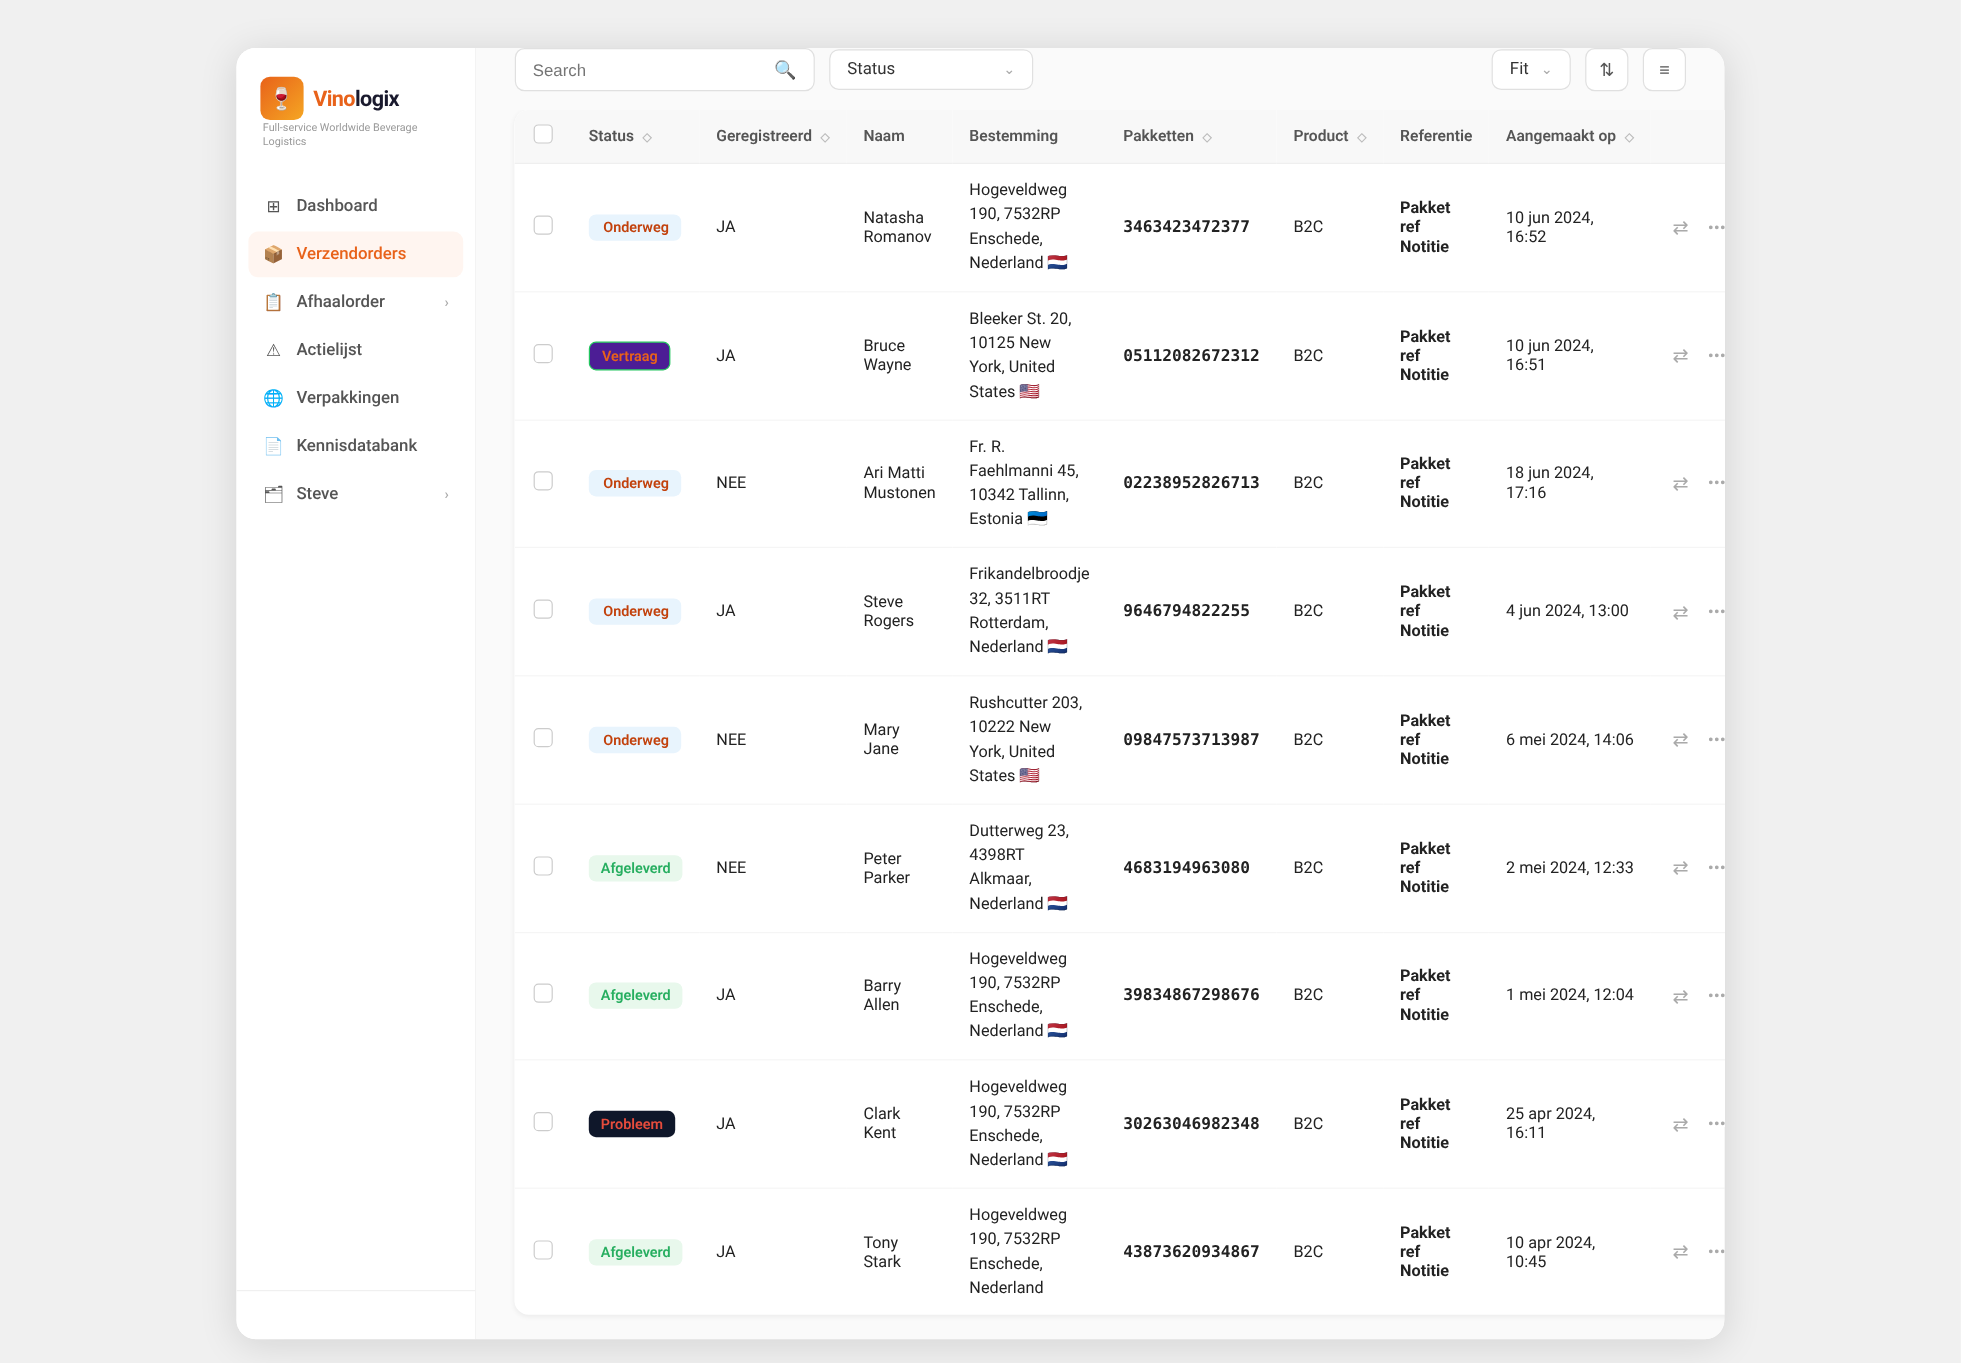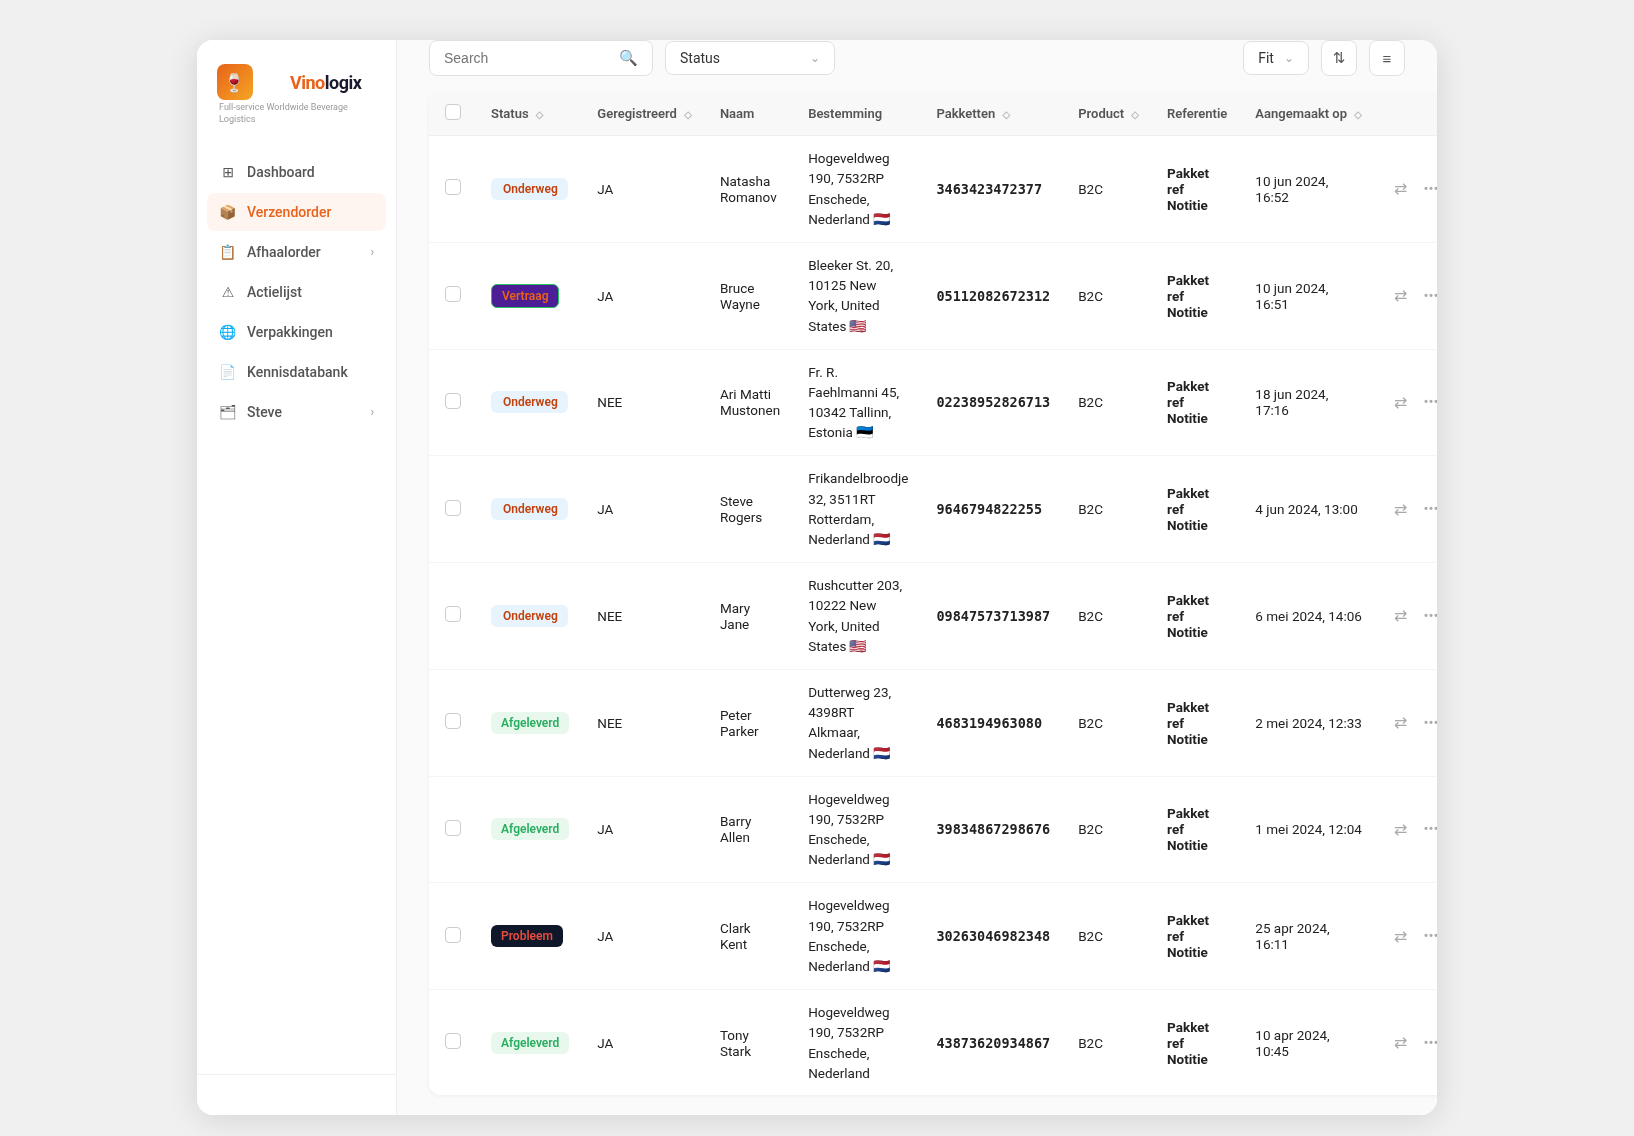--- a/index.html
+++ b/index.html
@@ -52,21 +52,21 @@
       align-items: center;
       justify-content: center;
       font-size: 18px;
     }
     .logo-text {
       font-size: 18px;
       font-weight: 700;
       color: #1a1a2e;
       letter-spacing: -0.5px;
     }
-    .logo-text span { color: #e8621a; margin-left: 29px; }
+    .logo-text span { color: #e8621a; }
     .logo-subtitle {
       font-size: 9px;
       color: #999;
       padding-left: 2px;
       line-height: 1.3;
     }
     .sidebar-nav {
       flex: 1;
       padding: 0 10px;
     }
@@ -167,21 +167,21 @@
       padding: 0 32px 16px 32px;
     }
     .search-box {
       display: flex;
       align-items: center;
       background: #fff;
       border: 1.5px solid #e0e0e0;
       border-radius: 8px;
       padding: 8px 14px;
       gap: 8px;
-      width: 224px;
+      width: 250px;
       justify-content: center;
     }
     .search-box input {
       border: none;
       outline: none;
       font-size: 14px;
       color: #333;
       background: transparent;
       width: 100%;
     }
@@ -319,21 +319,21 @@
       <div class="logo-subtitle">Full-service Worldwide Beverage Logistics</div>
     </div>
 
     <nav class="sidebar-nav">
       <div class="nav-item">
         <span class="nav-icon">⊞</span>
         <span>Dashboard</span>
       </div>
       <div class="nav-item active">
         <span class="nav-icon" style="color:#e8621a;">📦</span>
-        <span>Verzendorder</span>
+        <span>Verzendorders</span>
       </div>
       <div class="nav-item">
         <span class="nav-icon">📋</span>
         <span>Afhaalorder</span>
         <span class="nav-chevron">›</span>
       </div>
       <div class="nav-item">
         <span class="nav-icon">⚠</span>
         <span>Actielijst</span>
       </div>

